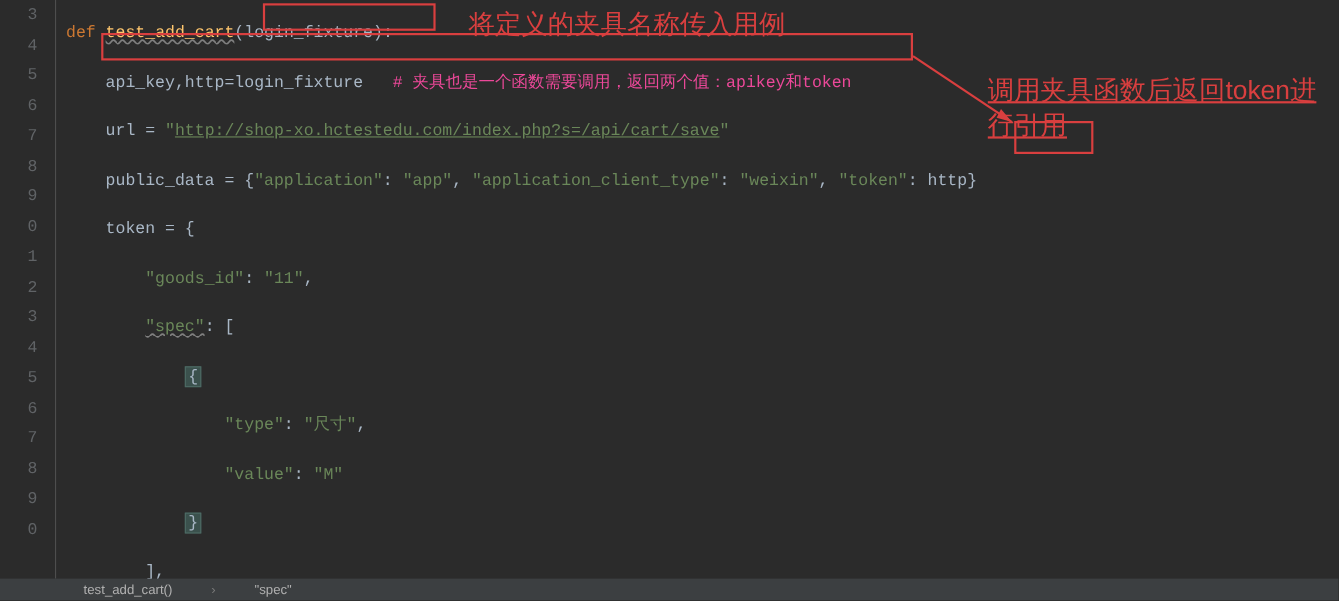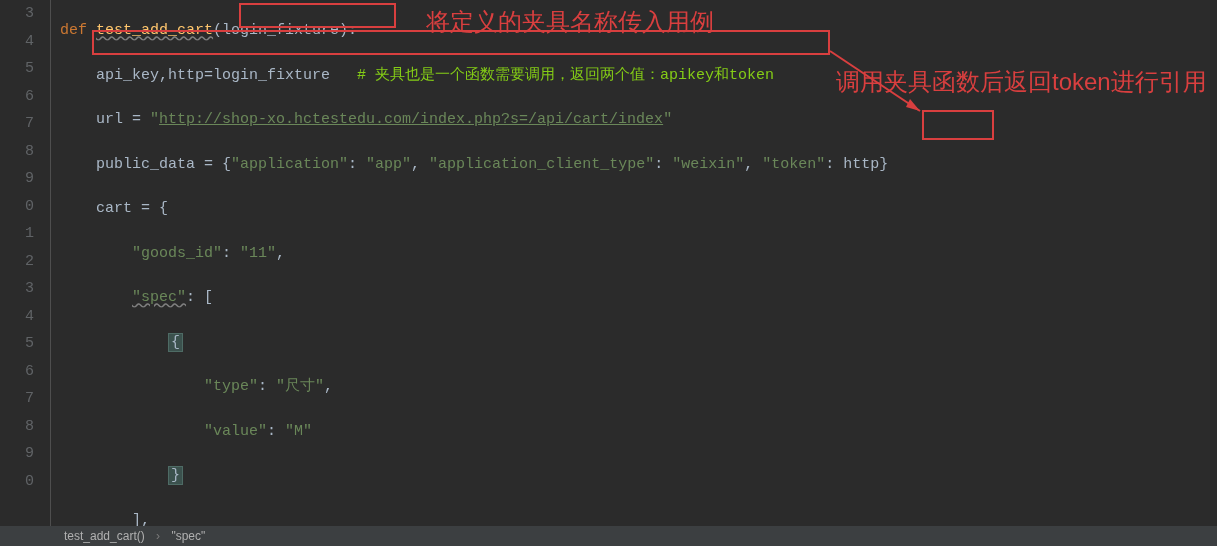--- a/index.html
+++ b/index.html
@@ -45,21 +45,21 @@
   }
   .code {
     flex: 1;
     white-space: pre;
     position: relative;
   }
   .kw { color: #cc7832; font-family: Liberation Mono, monospace; }
   .fn { color: #ffc66d; text-decoration-line: underline; text-decoration-style: wavy; text-decoration-color: #808080; text-align: right; }
   .str { color: #6a8759; }
   .url { color: #6a8759; text-decoration: underline; }
-  .com { color: #84cc16; }
+  .com { color: #ec4899; }
   .wavy { text-decoration-line: underline; text-decoration-style: wavy; text-decoration-color: #808080; }
   .brace-hl { background: #3b514d; border: 1px solid #4e6b65; padding: 0 2px; }
 
   
   .anno-text { position: absolute; color: #d93f3f; font-size: 24px; font-family: "Microsoft YaHei", sans-serif; font-weight: 500; pointer-events: none; margin-left: 16px; }
   .anno-box { position: absolute; border: 2px solid #d93f3f; pointer-events: none; }
   .anno-arrow { position: absolute; pointer-events: none; }
 
   .breadcrumb {
     position: absolute;
@@ -67,21 +67,21 @@
     left: 0;
     right: 0;
     height: 20px;
     background: #3c3f41;
     color: #b0b0b0;
     font-size: 12px;
     padding-left: 60px;
     line-height: 20px;
     font-family: sans-serif;
   }
-  .breadcrumb span { margin: 0 4px; }
+  .breadcrumb span { margin: 0 16px; }
   .chev { color: #7a7a7a; }
 </style>
 </head>
 <body>
 
 <div class="editor">
   <div class="gutter">
     <div>3</div>
     <div>4</div>
     <div>5</div>
@@ -100,41 +100,41 @@
     <div>8</div>
     <div>9</div>
     <div>0</div>
   </div>
   <div class="fold-col">
       <div class="fold-line"></div>
     </div>
   <div class="code">
 <div class="code-line"><span class="kw">def </span><span class="fn">test_add_cart</span><span>(</span><span>login_fixture</span><span>)</span><span>:</span></div>
 <div class="code-line"><span>    api_key,http=login_fixture   </span><span class="com"># 夹具也是一个函数需要调用，返回两个值：apikey和token</span></div>
-<div class="code-line"><span>    url = </span><span class="str">"</span><span class="url">http://shop-xo.hctestedu.com/index.php?s=/api/cart/index</span><span class="str">"</span></div>
+<div class="code-line"><span>    url = </span><span class="str">"</span><span class="url">http://shop-xo.hctestedu.com/index.php?s=/api/cart/save</span><span class="str">"</span></div>
 <div class="code-line"><span>    public_data = {</span><span class="str">"application"</span><span>: </span><span class="str">"app"</span><span>, </span><span class="str">"application_client_type"</span><span>: </span><span class="str">"weixin"</span><span>, </span><span class="str">"token"</span><span>: http}</span></div>
-<div class="code-line"><span>    cart = {</span></div>
+<div class="code-line"><span>    token = {</span></div>
 <div class="code-line"><span>        </span><span class="str">"goods_id"</span><span>: </span><span class="str">"11"</span><span>,</span></div>
 <div class="code-line"><span>        </span><span class="str wavy">"spec"</span><span>: [</span></div>
 <div class="code-line">            <span class="brace-hl">{</span></div>
 <div class="code-line"><span>                </span><span class="str">"type"</span><span>: </span><span class="str">"尺寸"</span><span>,</span></div>
 <div class="code-line"><span>                </span><span class="str">"value"</span><span>: </span><span class="str">"M"</span></div>
 <div class="code-line">            <span class="brace-hl">}</span></div>
 <div class="code-line"><span>        ],</span></div>
 
 
 
 
 
 
   </div>
 </div>
 
 <div class="anno-text" style="left:410px; top:6px;">将定义的夹具名称传入用例</div>
-<div class="anno-text" style="left:820px; top:66px;">调用夹具函数后返回token进行引用</div>
+<div class="anno-text" style="left:882px; top:66px;text-decoration:underline;">调用夹具函数后返回token进行引用</div>
 
 <div class="anno-box" style="left:239px; top:3px; width:157px; height:25px;"></div>
 <div class="anno-box" style="left:92px; top:30px; width:738px; height:25px;"></div>
 <div class="anno-box" style="left:922px; top:110px; width:72px; height:30px;"></div>
 
 <svg class="anno-arrow" style="left:828px; top:49px; width:100px; height:70px;">
   <line x1="2" y1="2" x2="92" y2="62" stroke="#d93f3f" stroke-width="2"></line>
   <polygon points="92,62 82,50 78,58" fill="#d93f3f"></polygon>
 </svg>
 

